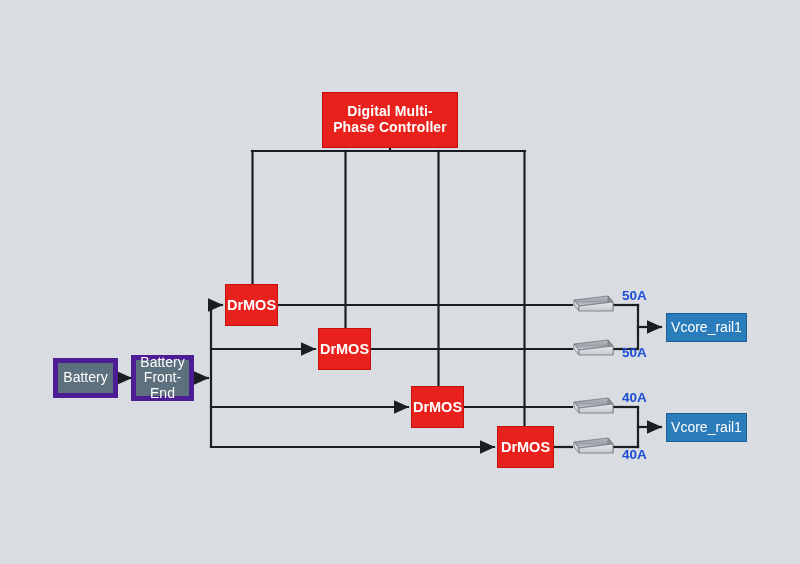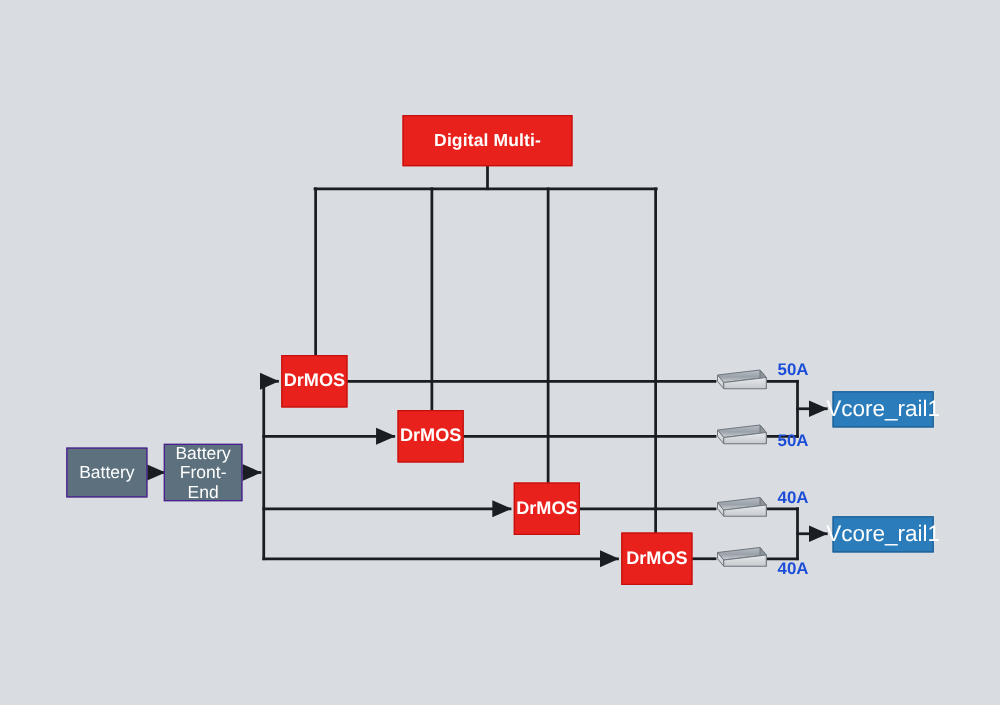--- a/index.html
+++ b/index.html
@@ -42,27 +42,27 @@
     font-size: 14.5px;
     font-weight: 700;
   }
   .node-red.controller {
     font-weight: bold;
     font-size: 14px;
     letter-spacing: .1px;
   }
   .node-gray {
     background: #5c707d;
-    border: 1px solid #4c1d95;
+    border: 5px solid #4c1d95;
     font-size: 14px;
   }
   .node-blue {
     background: #2b7cba;
     border: 1px solid #1d5f95;
-    font-size: 18px;
+    font-size: 14px;
   }
   .amp-label {
     position: absolute;
     font-size: 13.5px;
     font-weight: bold;
     color: #1d4ed8;
     z-index: 6;
     white-space: nowrap;
   }
 </style>
@@ -144,23 +144,24 @@
       <polygon points="579,408 613,404 613,413 579,413" fill="url(#indGradFace)" stroke="#6f767d" stroke-width="0.8"></polygon>
     </g>
     <g>
       <polygon points="574,442 608,438 613,444 579,448" fill="url(#indGradTop)" stroke="#6f767d" stroke-width="0.8"></polygon>
       <polygon points="608,438 613,444 613,453 608,447" fill="#8d949b" stroke="#6f767d" stroke-width="0.8"></polygon>
       <polygon points="574,442 579,448 579,453 574,447" fill="url(#indGradFace)" stroke="#6f767d" stroke-width="0.8"></polygon>
       <polygon points="579,448 613,444 613,453 579,453" fill="url(#indGradFace)" stroke="#6f767d" stroke-width="0.8"></polygon>
     </g>
   </svg>
 
-  <div class="node node-red controller" style="left:322px; top:92px; width:136px; height:41px;">
+  <div class="node node-red controller" style="left:322px; top:92px; width:136px; height:56px;">
     <div>
       <span>Digital Multi-</span><br>
+      <span>Phase Controller</span>
     </div>
   </div>
 
   <div class="node node-gray" style="left:53px; top:358px; width:65px; height:40px;">
     <span>Battery</span>
   </div>
 
   <div class="node node-gray" style="left:131px; top:355px; width:63px; height:46px;">
     <div>
       <span>Battery</span><br>

